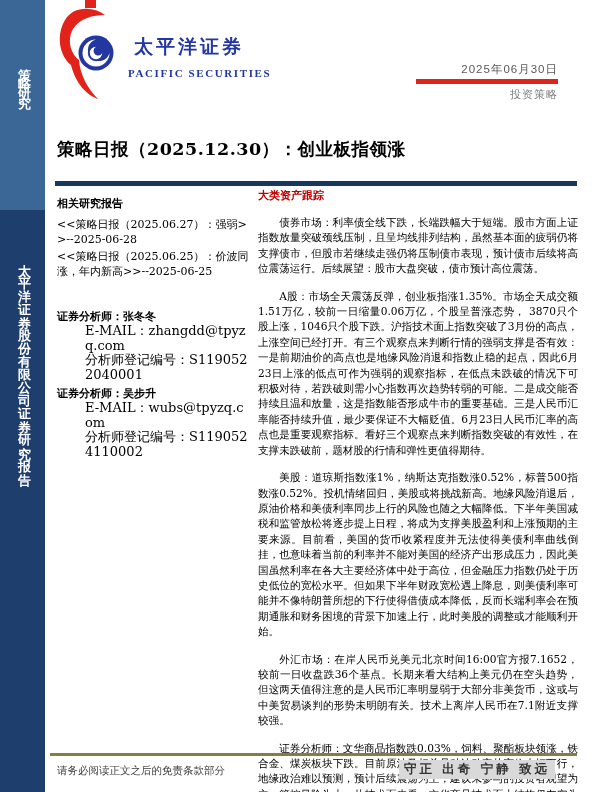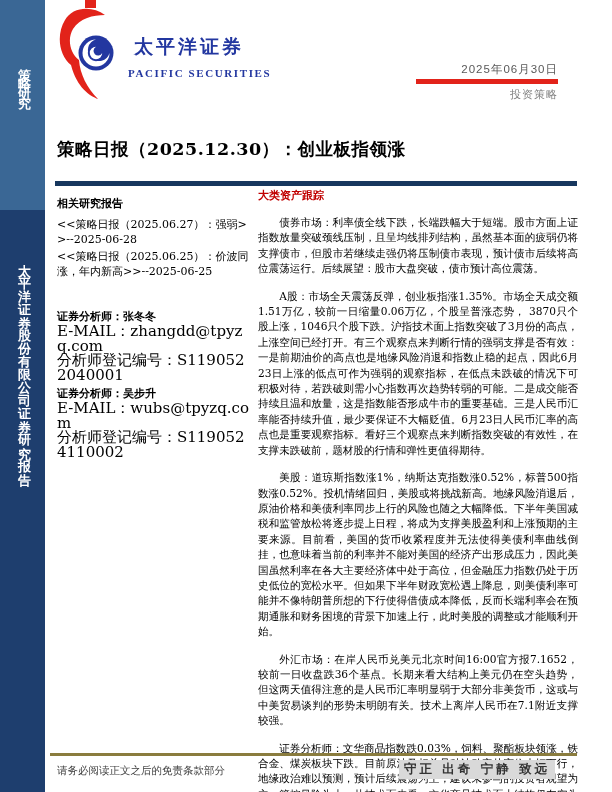--- a/index.html
+++ b/index.html
@@ -50,21 +50,21 @@
   }
   .title-rule { position:absolute; left:55px; top:181px; width:522px; height:5px; background:#17375e; }
 
   
   .left-col { position:absolute; left:57px; top:196px; width:192px; }
   .related-header { font-size:11px; font-weight:bold; color:#000; margin-bottom:6px; }
   .report-item { font-size:11px; line-height:15px; color:#000; margin-bottom:2px;
     word-break:break-all; }
   .analysts { margin-top:30px; }
   .analyst-role { font-size:11px; font-weight:bold; color:#000; margin-top:4px; }
-  .analyst-line { font-size:15px; color:#000; line-height:14.5px; word-break:break-all; }
+  .analyst-line { font-size:13px; color:#000; line-height:14.5px; word-break:break-all;margin-left:28px; }
 
   
   .main-col { position:absolute; left:258px; top:188px; width:320px; }
   .section-header { font-size:11px; font-weight:bold; color:#c00000; margin-bottom:12px; }
   .main-col p {
     font-size:10.6px; line-height:15.4px; text-align:justify; text-indent:2em;
     color:#000000; margin-bottom:12px;
   }
   .main-col p .lead { font-weight:normal; }
 

